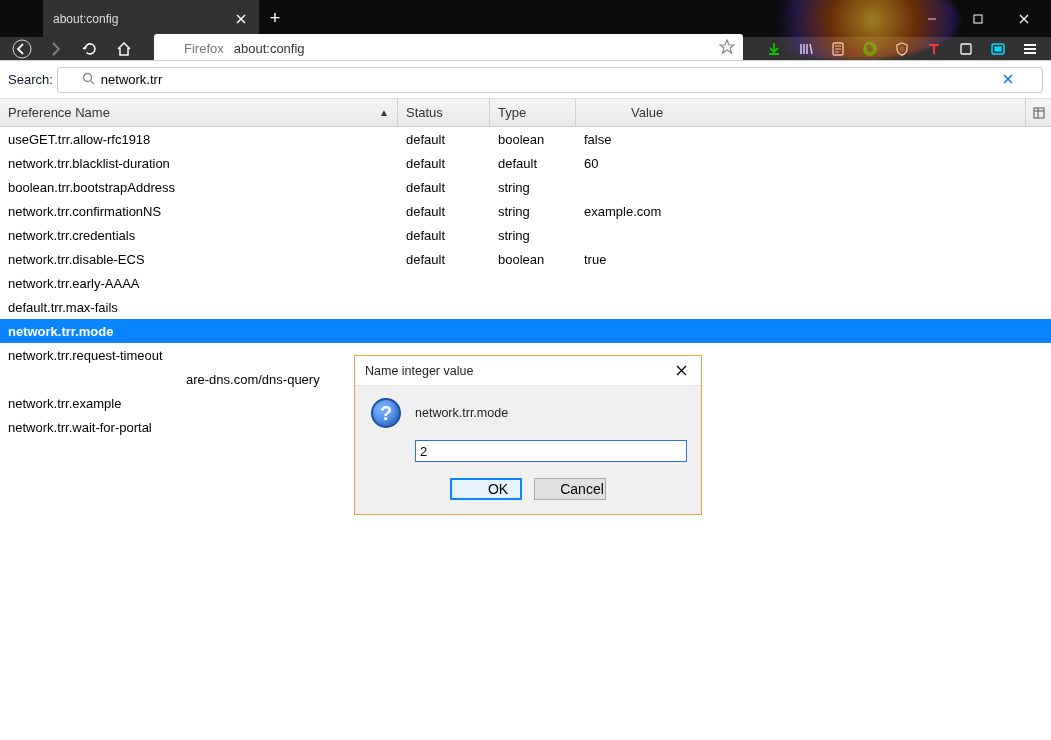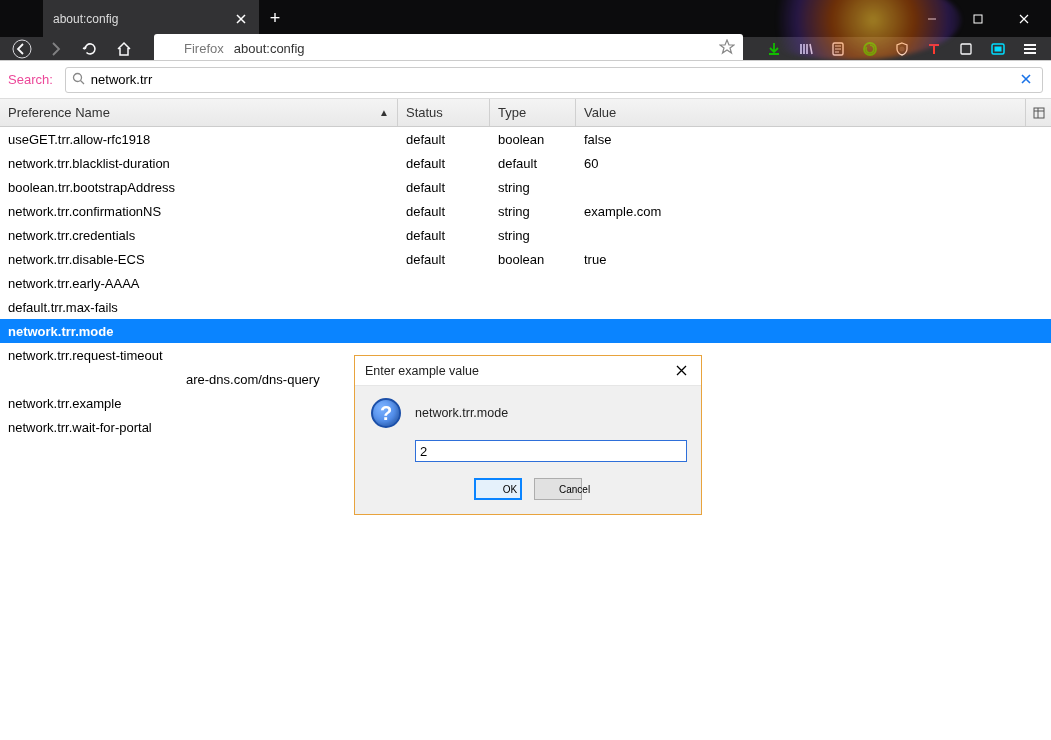--- a/index.html
+++ b/index.html
@@ -75,40 +75,40 @@
   
   .content {
     position:relative;
     height: calc(740px - 37px - 38px);
     background:#fff;
     border-top:1px solid #ccc;
   }
   .search-row {
     height:38px; display:flex; align-items:center; padding:0 8px; border-bottom:1px solid #ddd;
   }
-  .search-label { font-size:13px; color:#ec4899; margin-right:12px; }
+  .search-label { font-size:13px; color:#0f172a; margin-right:4px; }
   .search-box {
     flex:1; height:26px; border:1px solid #ccc; border-radius:3px;
-    display:flex; align-items:center; padding:0 6px; position:relative;
+    display:flex; align-items:center; padding:0 24px; position:relative;
   }
   .search-box .mag { color:#888; margin-right:6px; }
   .search-box input { border:none; outline:none; flex:1; font-size:13px; }
   .search-box .clear { color:#555; cursor:pointer; padding:0 4px; font-size:14px; }
 
   
   .prefs-header {
     height:28px; background:linear-gradient(#f4f4f4,#e9e9e9);
     border-bottom:1px solid #ccc;
     display:flex; align-items:stretch; font-size:13px; color:#333;
   }
   .col { display:flex; align-items:center; padding:0 8px; border-right:1px solid #d0d0d0; }
   .col.name { flex:0 0 398px; justify-content:space-between; }
   .col.status { flex:0 0 92px; }
   .col.type { flex:0 0 86px; }
-  .col.value { flex:1; border-right:none; }
+  .col.value { flex:1; border-right:none;margin-left:47px; }
   .sort-arrow { font-size:10px; }
   .col-picker { width:26px; display:flex; align-items:center; justify-content:center; border-left:1px solid #d0d0d0; cursor:pointer; color:#555;}
 
   
   .prefs-body { font-size:13px; }
   .row { height:24px; display:flex; align-items:center; }
   .row .c { padding:0 8px; }
   .row .c.name { flex:0 0 398px; }
   .row .c.status { flex:0 0 92px; }
   .row .c.type { flex:0 0 86px; }
@@ -142,21 +142,21 @@
   }
   .dialog-pref { font-size:12.5px; color:#222; }
   .dialog-input {
     margin-left:44px; width:272px; height:22px;
     border:1px solid #2e6fd9; outline:none; padding:0 4px; font-size:13px;
   }
   .dialog-buttons {
     display:flex; justify-content:center; gap:12px; padding:12px 0 14px 0;
   }
   .dlg-btn {
-    width:48px; height:22px; font-size:10px;
+    width:72px; height:22px; font-size:14px;
     background:#e1e1e1; border:1px solid #adadad; cursor:pointer;padding-left:24px;
   }
   .dlg-btn.ok { border:2px solid #0a84ff; background:#e5f1fb; }
 
 </style>
 </head>
 <body>
 
 <div class="titlebar">
   <div class="tab-spacer-left"></div>
@@ -393,21 +393,21 @@
       <div class="row">
         <div class="c name">network.trr.wait-for-portal</div>
         <div class="c status">default</div>
         <div class="c type">boolean</div>
         <div class="c value">true</div>
       </div>
     </div>
 
   <div class="dialog">
     <div class="dialog-title">
-      <span>Enter example value</span>
+      <span>Name integer value</span>
       <span class="dialog-close">
         <svg width="11" height="11" viewBox="0 0 11 11">
             <path d="M1 1 L10 10 M10 1 L1 10" stroke="#000" stroke-width="1.3"></path>
           </svg>
       </span>
     </div>
     <div class="dialog-body">
       <div class="dialog-row1">
         <div class="q-icon">?</div>
         <div class="dialog-pref">network.trr.mode</div>

